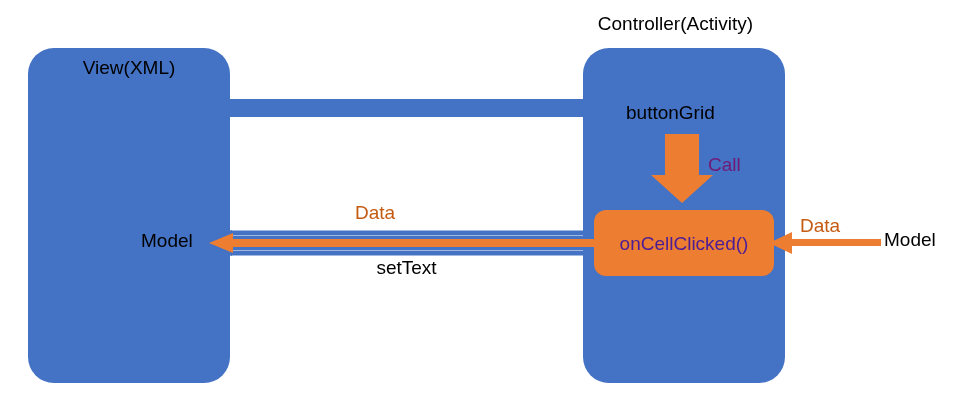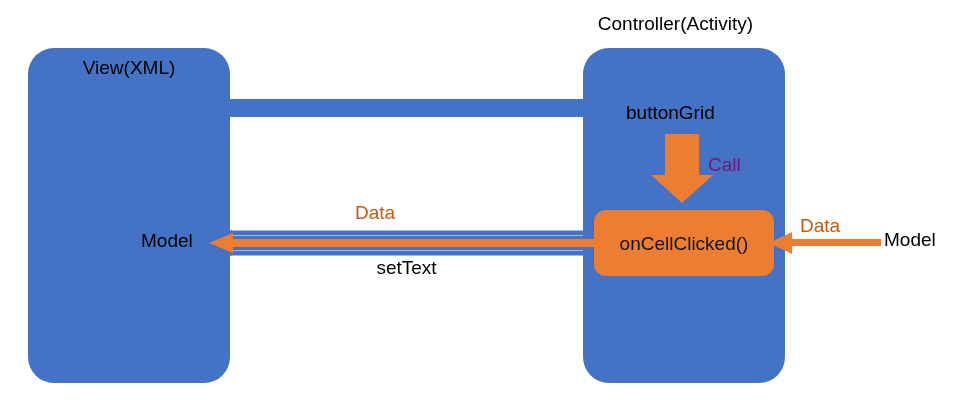--- a/index.html
+++ b/index.html
@@ -46,21 +46,21 @@
     top: 210px;
     width: 180px;
     height: 66px;
     background: #ED7D31;
     border-radius: 12px;
     display: flex;
     align-items: center;
     justify-content: center;
   }
   #oncell-label {
-    color: #0f172a;
+    color: #4c1d95;
     font-size: 19px;
     line-height: 1;
     white-space: nowrap;
   }
 
   
   .lbl {
     position: absolute;
     white-space: nowrap;
     line-height: 1;

